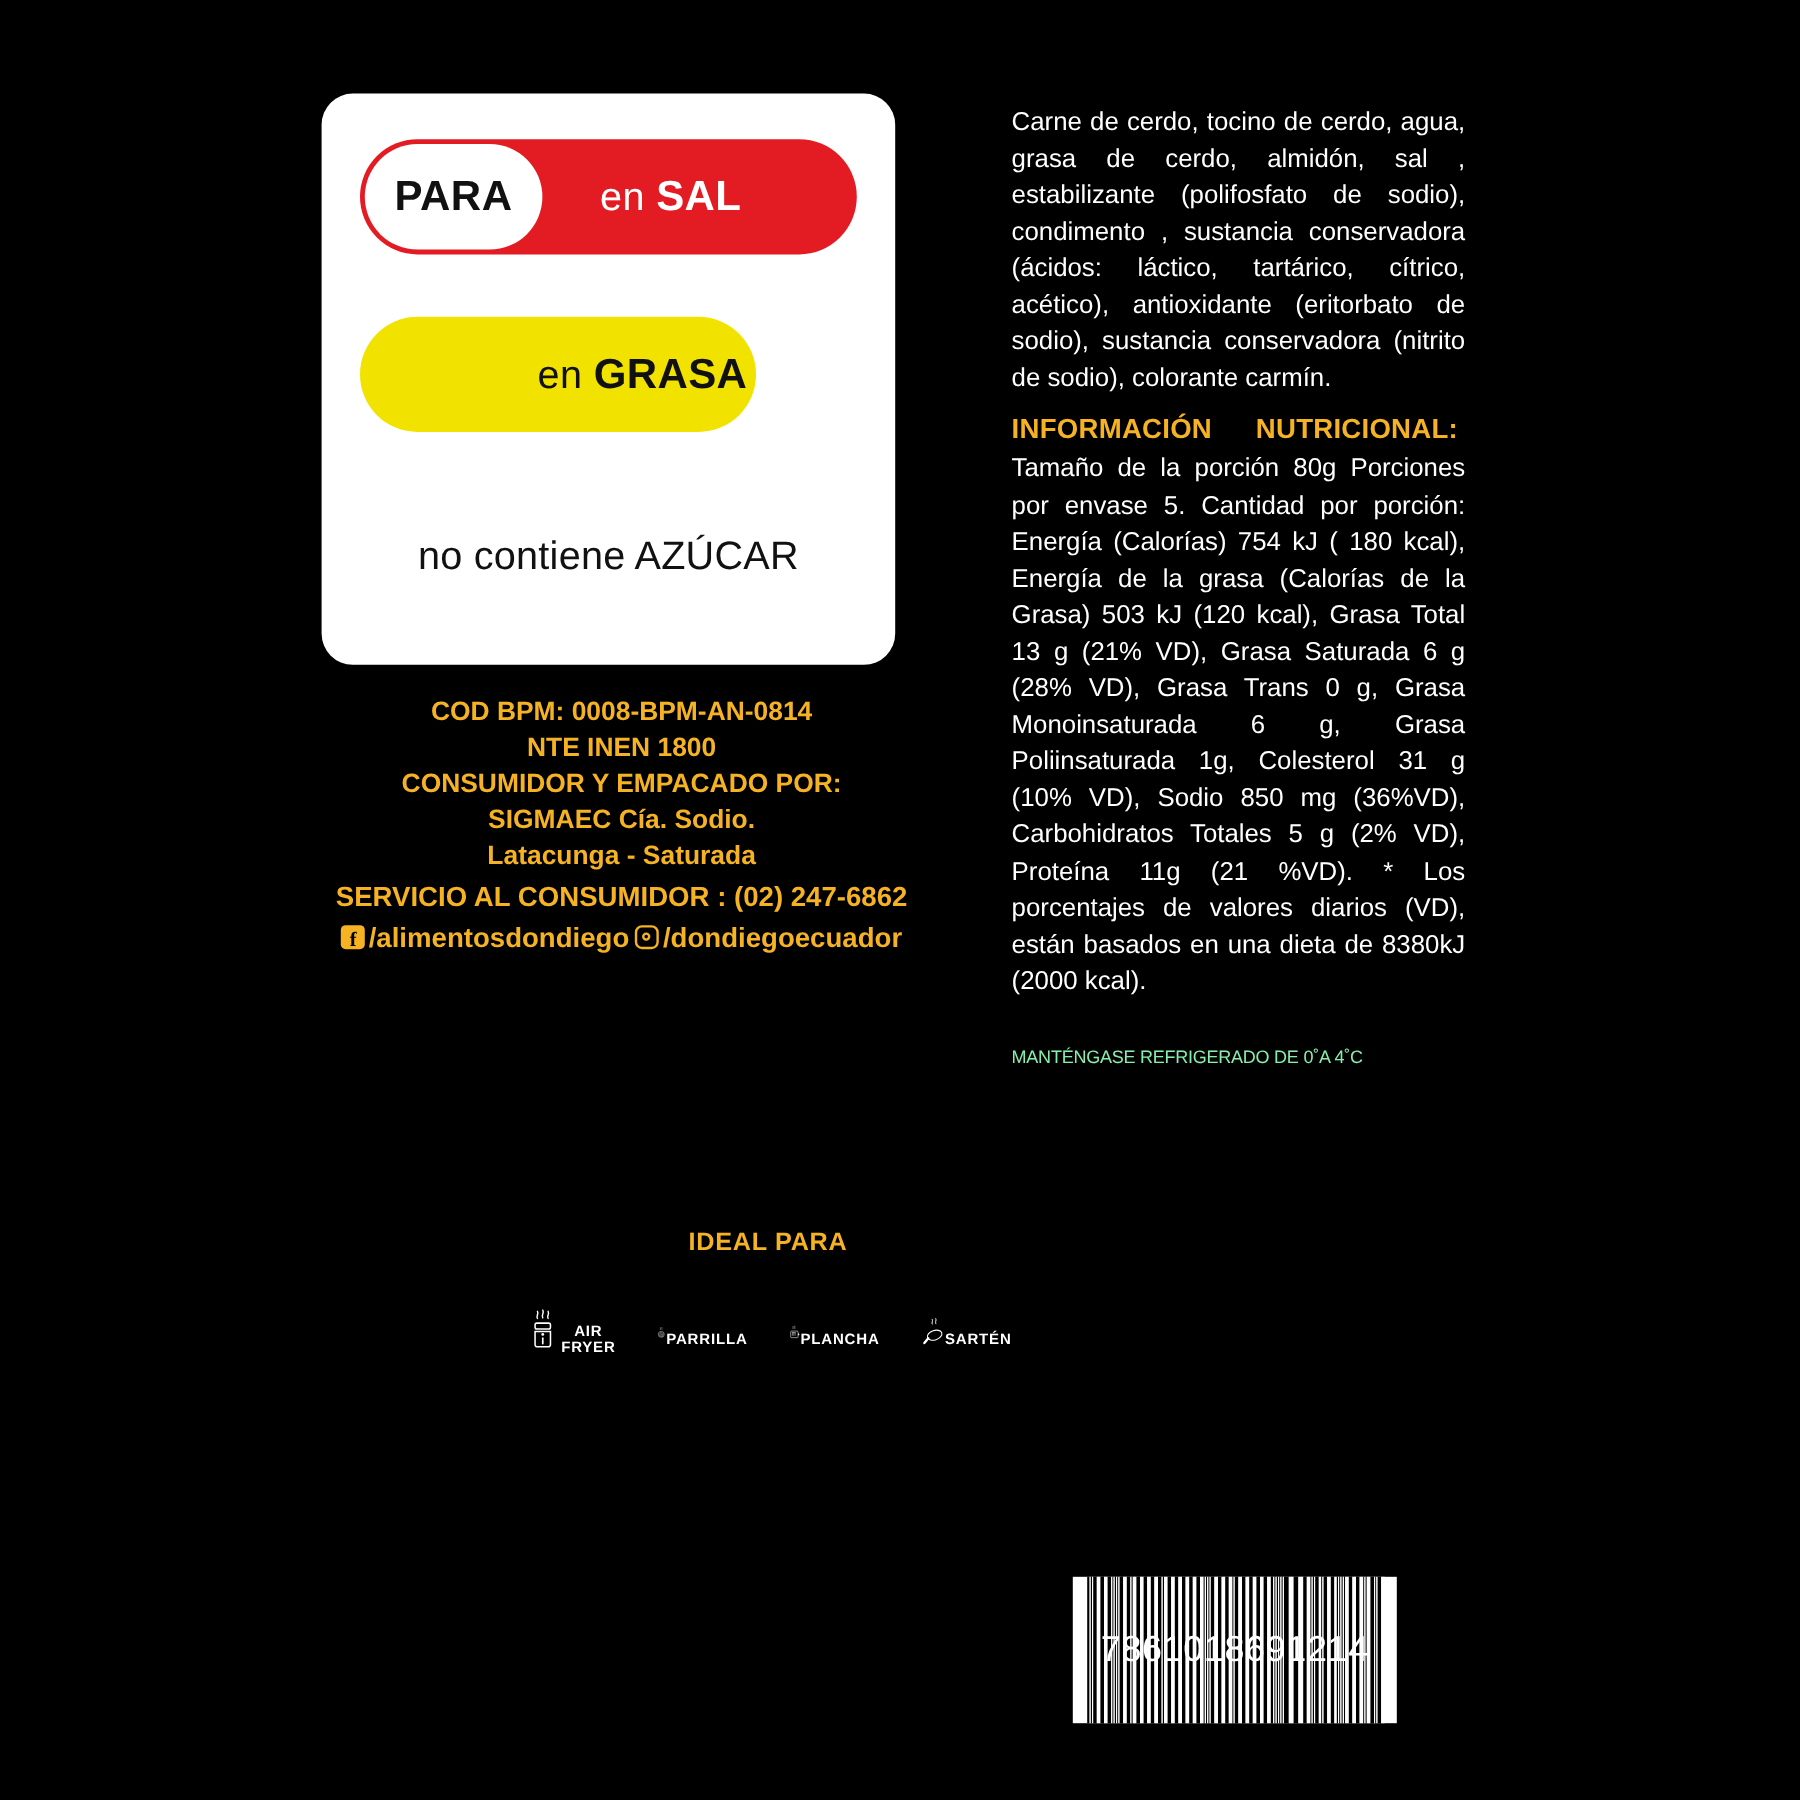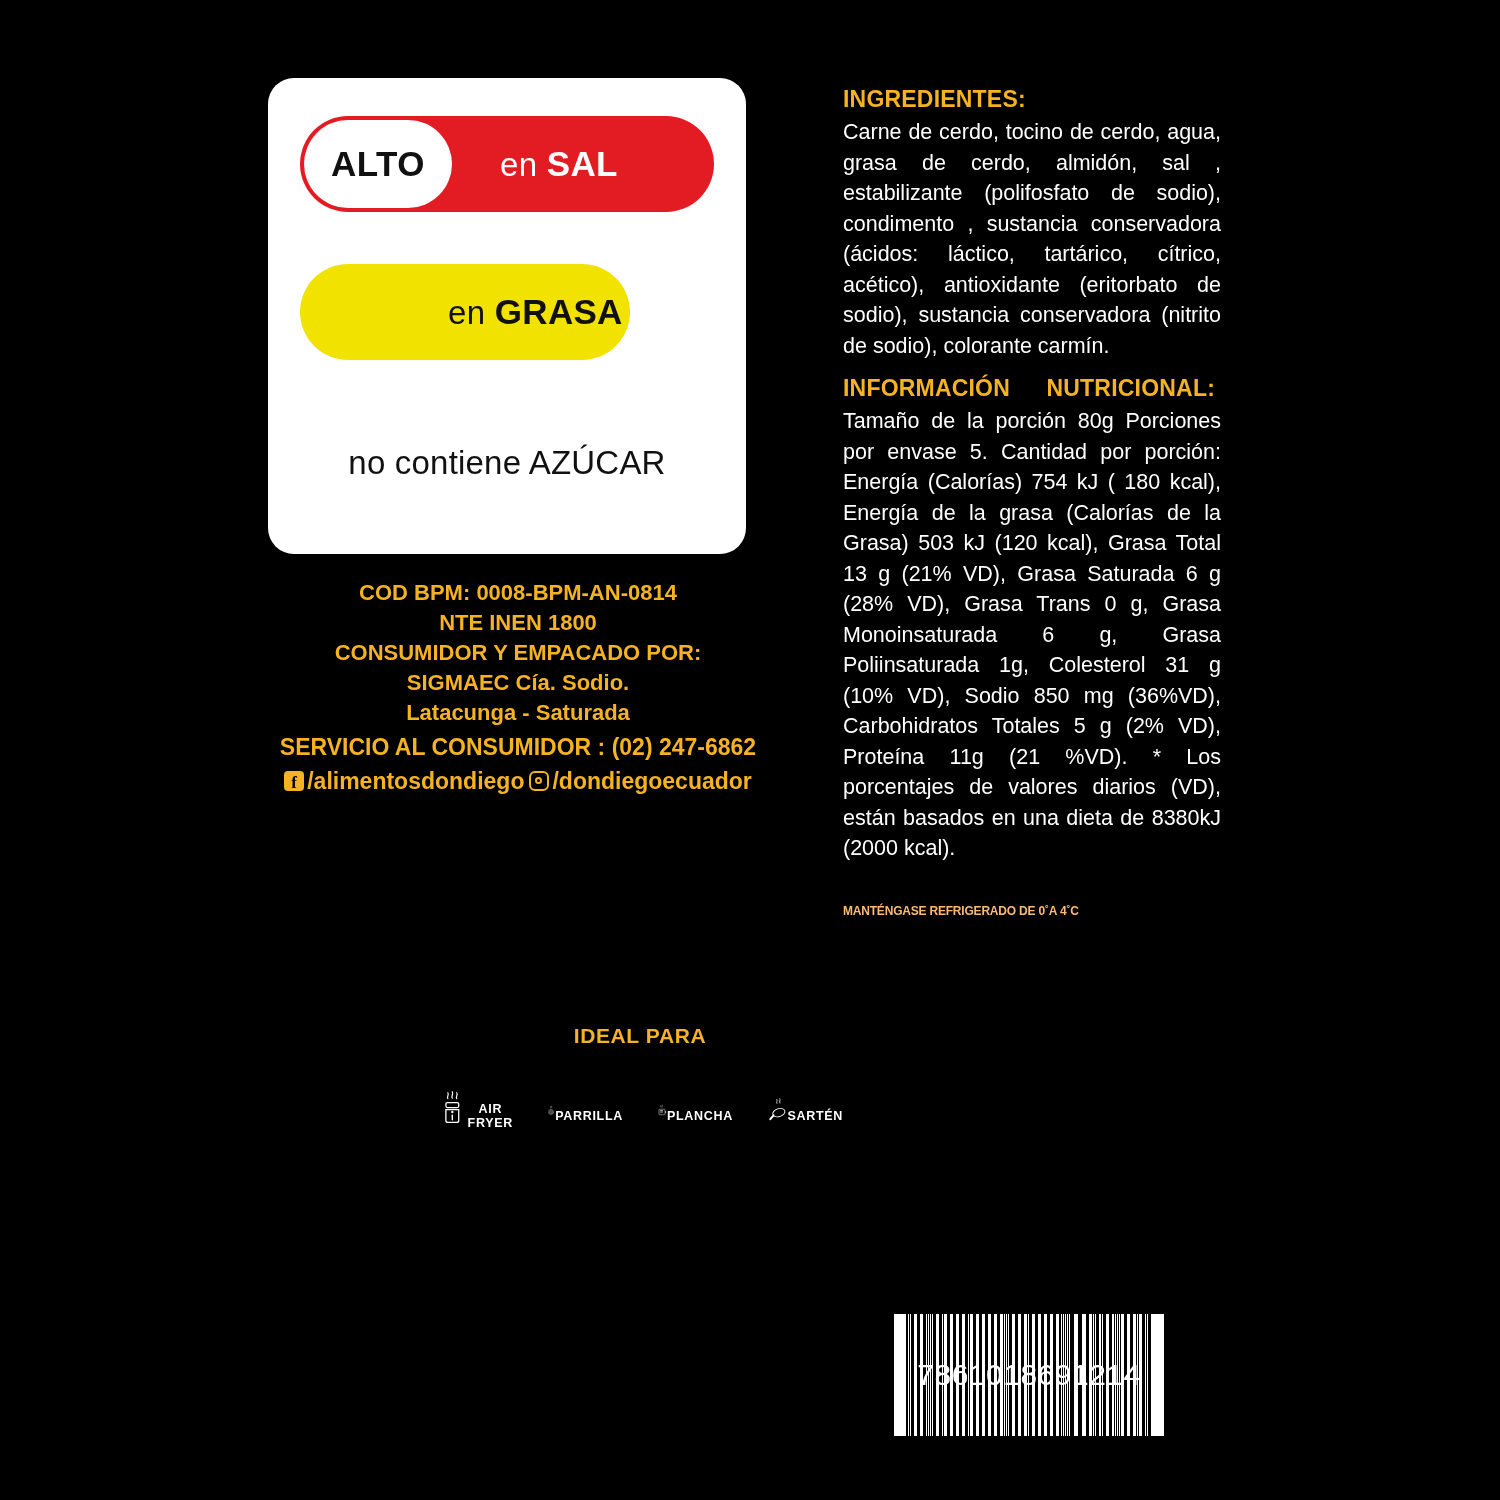--- a/index.html
+++ b/index.html
@@ -181,25 +181,24 @@
     width: 372px;
   }
   .body-text {
     color: #ffffff;
     font-size: 21.5px;
     line-height: 30.5px;
     text-align: justify;
     text-justify: inter-word;
   }
   .refrig {
-    color: #fdba74;
-    font-size: 12px;
+    color: #86efac;
+    font-size: 15px;
     margin-top: 40px;
     letter-spacing: -0.2px;
-    font-weight: bold;
   }
 
   
   .ideal-wrap {
     position: absolute;
     left: 440px;
     top: 1024px;
     width: 400px;
     text-align: center;
   }
@@ -266,21 +265,21 @@
   }
 </style>
 </head>
 <body>
 
 <div class="page">
 
   <div class="warning-panel">
     <div class="pill sal">
       <div class="pill-knob">
-        <span class="knob-label">ALTO</span>
+        <span class="knob-label">PARA</span>
       </div>
       <div class="pill-text">
         <span>en </span><b>SAL</b>
       </div>
     </div>
 
     <div class="pill grasa">
       <div class="pill-text">
         <span>en </span><b>GRASA</b>
       </div>
@@ -298,21 +297,20 @@
     <div class="consumer">SERVICIO AL CONSUMIDOR : (02) 247-6862</div>
     <div class="social-line">
       <span class="fb-icon"></span>
       <span>/alimentosdondiego</span>
       <span class="ig-icon"></span>
       <span>/dondiegoecuador</span>
     </div>
   </div>
 
   <div class="right-col">
-    <div class="sec-head">INGREDIENTES:</div>
     <div class="body-text">Carne de cerdo, tocino de cerdo, agua, grasa de cerdo, almidón, sal , estabilizante (polifosfato de sodio), condimento , sustancia conservadora (ácidos: láctico, tartárico, cítrico, acético), antioxidante (eritorbato de sodio), sustancia conservadora (nitrito de sodio), colorante carmín.</div>
 
     <div class="sec-head nutri">
       <span>INFORMACIÓN</span>
       <span>NUTRICIONAL:</span>
     </div>
     <div class="body-text">Tamaño de la porción 80g Porciones por envase 5. Cantidad por porción: Energía (Calorías) 754 kJ ( 180 kcal), Energía de la grasa (Calorías de la Grasa) 503 kJ (120 kcal), Grasa Total 13 g (21% VD), Grasa Saturada 6 g (28% VD), Grasa Trans 0 g, Grasa Monoinsaturada 6 g, Grasa Poliinsaturada 1g, Colesterol 31 g (10% VD), Sodio 850 mg (36%VD), Carbohidratos Totales 5 g (2% VD), Proteína 11g (21 %VD). * Los porcentajes de valores diarios (VD), están basados en una dieta de 8380kJ (2000 kcal).</div>
 
     <div class="refrig">MANTÉNGASE REFRIGERADO DE 0˚A 4˚C</div>
   </div>

